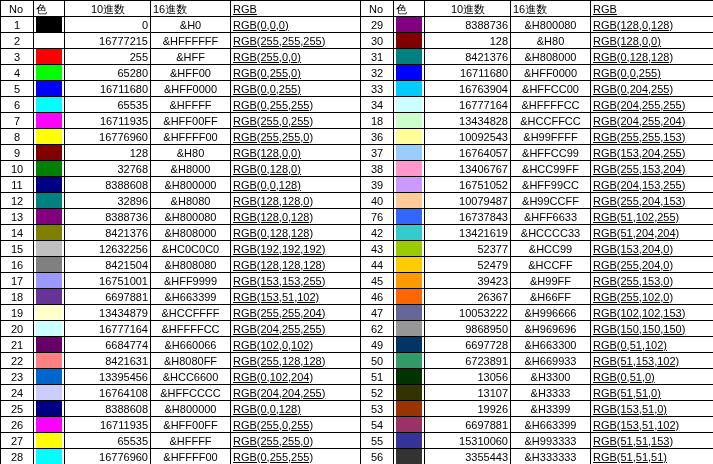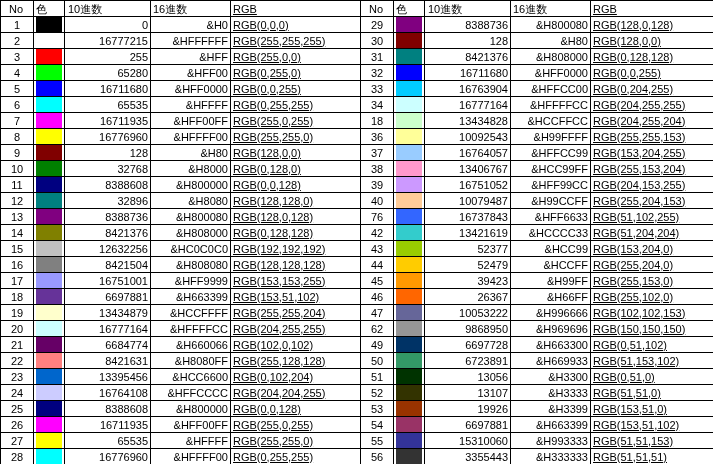--- a/index.html
+++ b/index.html
@@ -33,25 +33,25 @@
     height: 15px;
     line-height: 14px;
     overflow: hidden;
     white-space: nowrap;
     font-family: "Liberation Sans", sans-serif;
   }
   
   .c-no   { width: 30px;  text-align: center; }
   .c-col  { width: 26px;  padding: 0; }
   .c-dec  { width: 80px;  text-align: right; padding-right: 3px; }
-  .c-hex  { width: 75px;  text-align: right; padding-left: 3px; }
+  .c-hex  { width: 75px;  text-align: center; padding-left: 3px; }
   .c-rgb  { width: 125px; text-align: left; padding-left: 3px; text-decoration: underline; }
   .hdr td { text-align: left; padding-left: 3px; }
   .hdr td.c-no { text-align: center; padding-left: 0; }
-  .hdr td.c-dec { text-align: left; padding-left: 3px; }
+  .hdr td.c-dec { text-align: center; padding-left: 3px; }
   .swatch {
     display: block;
     width: 100%;
     height: 15px;
   }
 </style>
 </head>
 <body>
 
 <div id="wrap">

